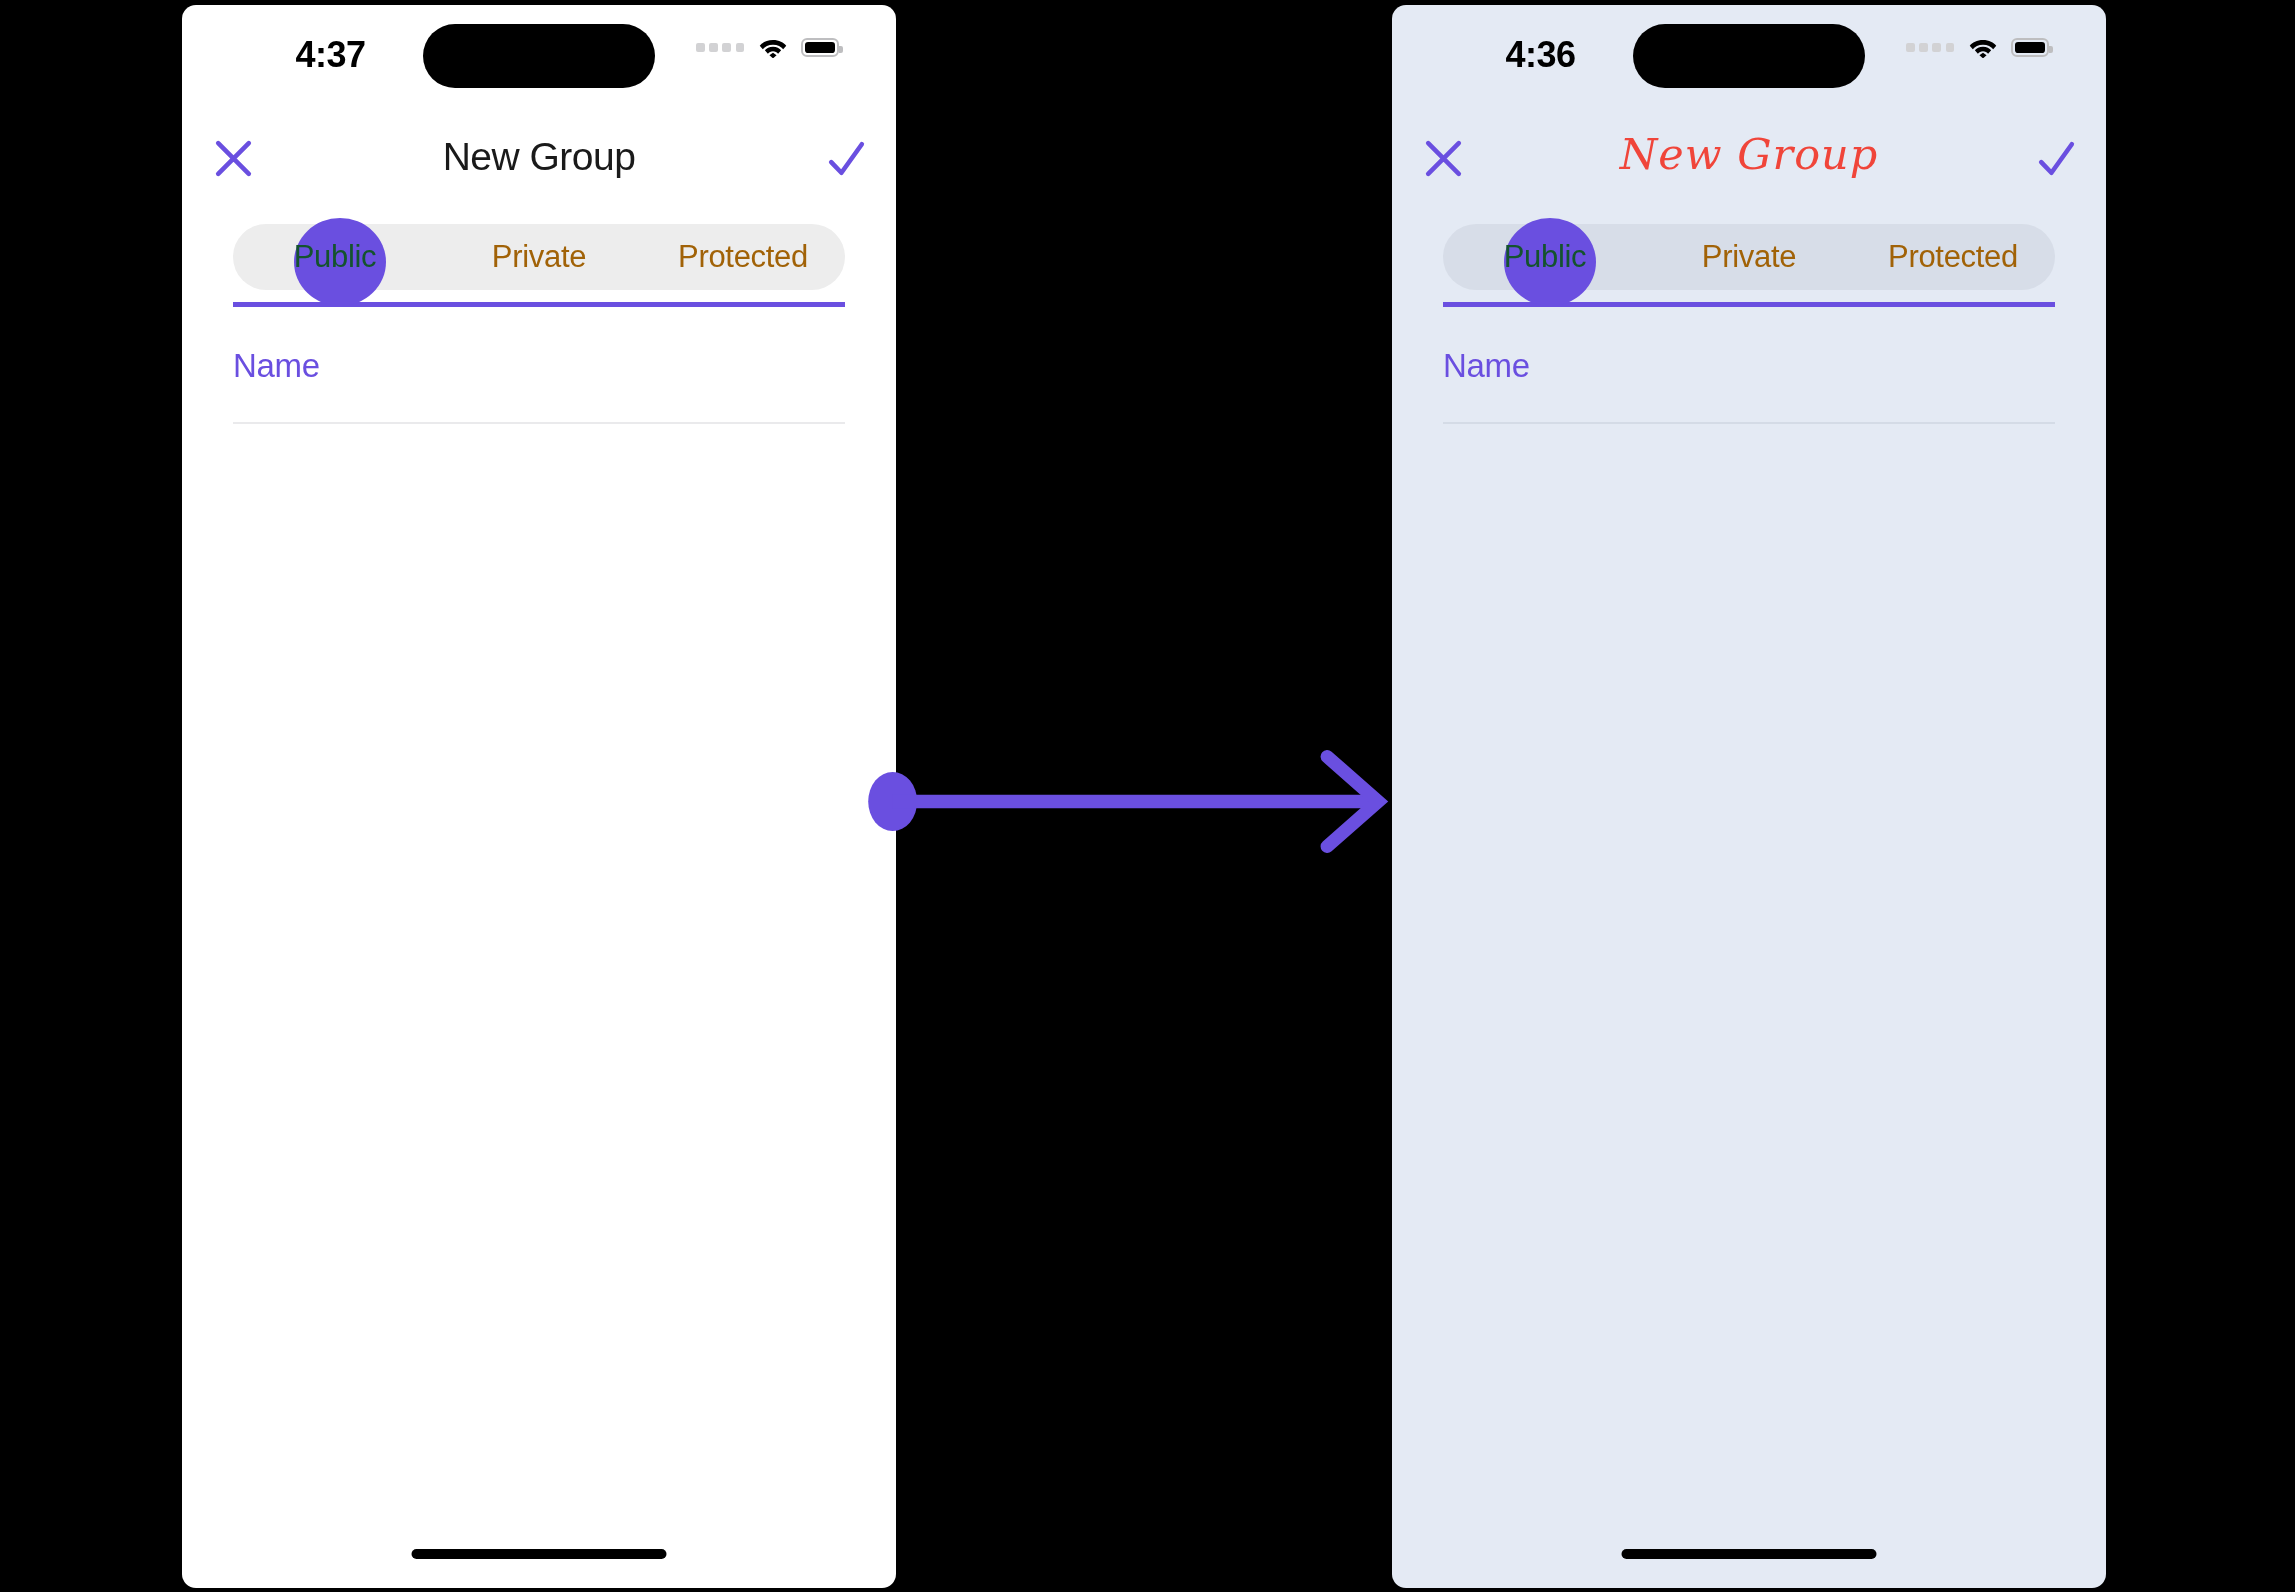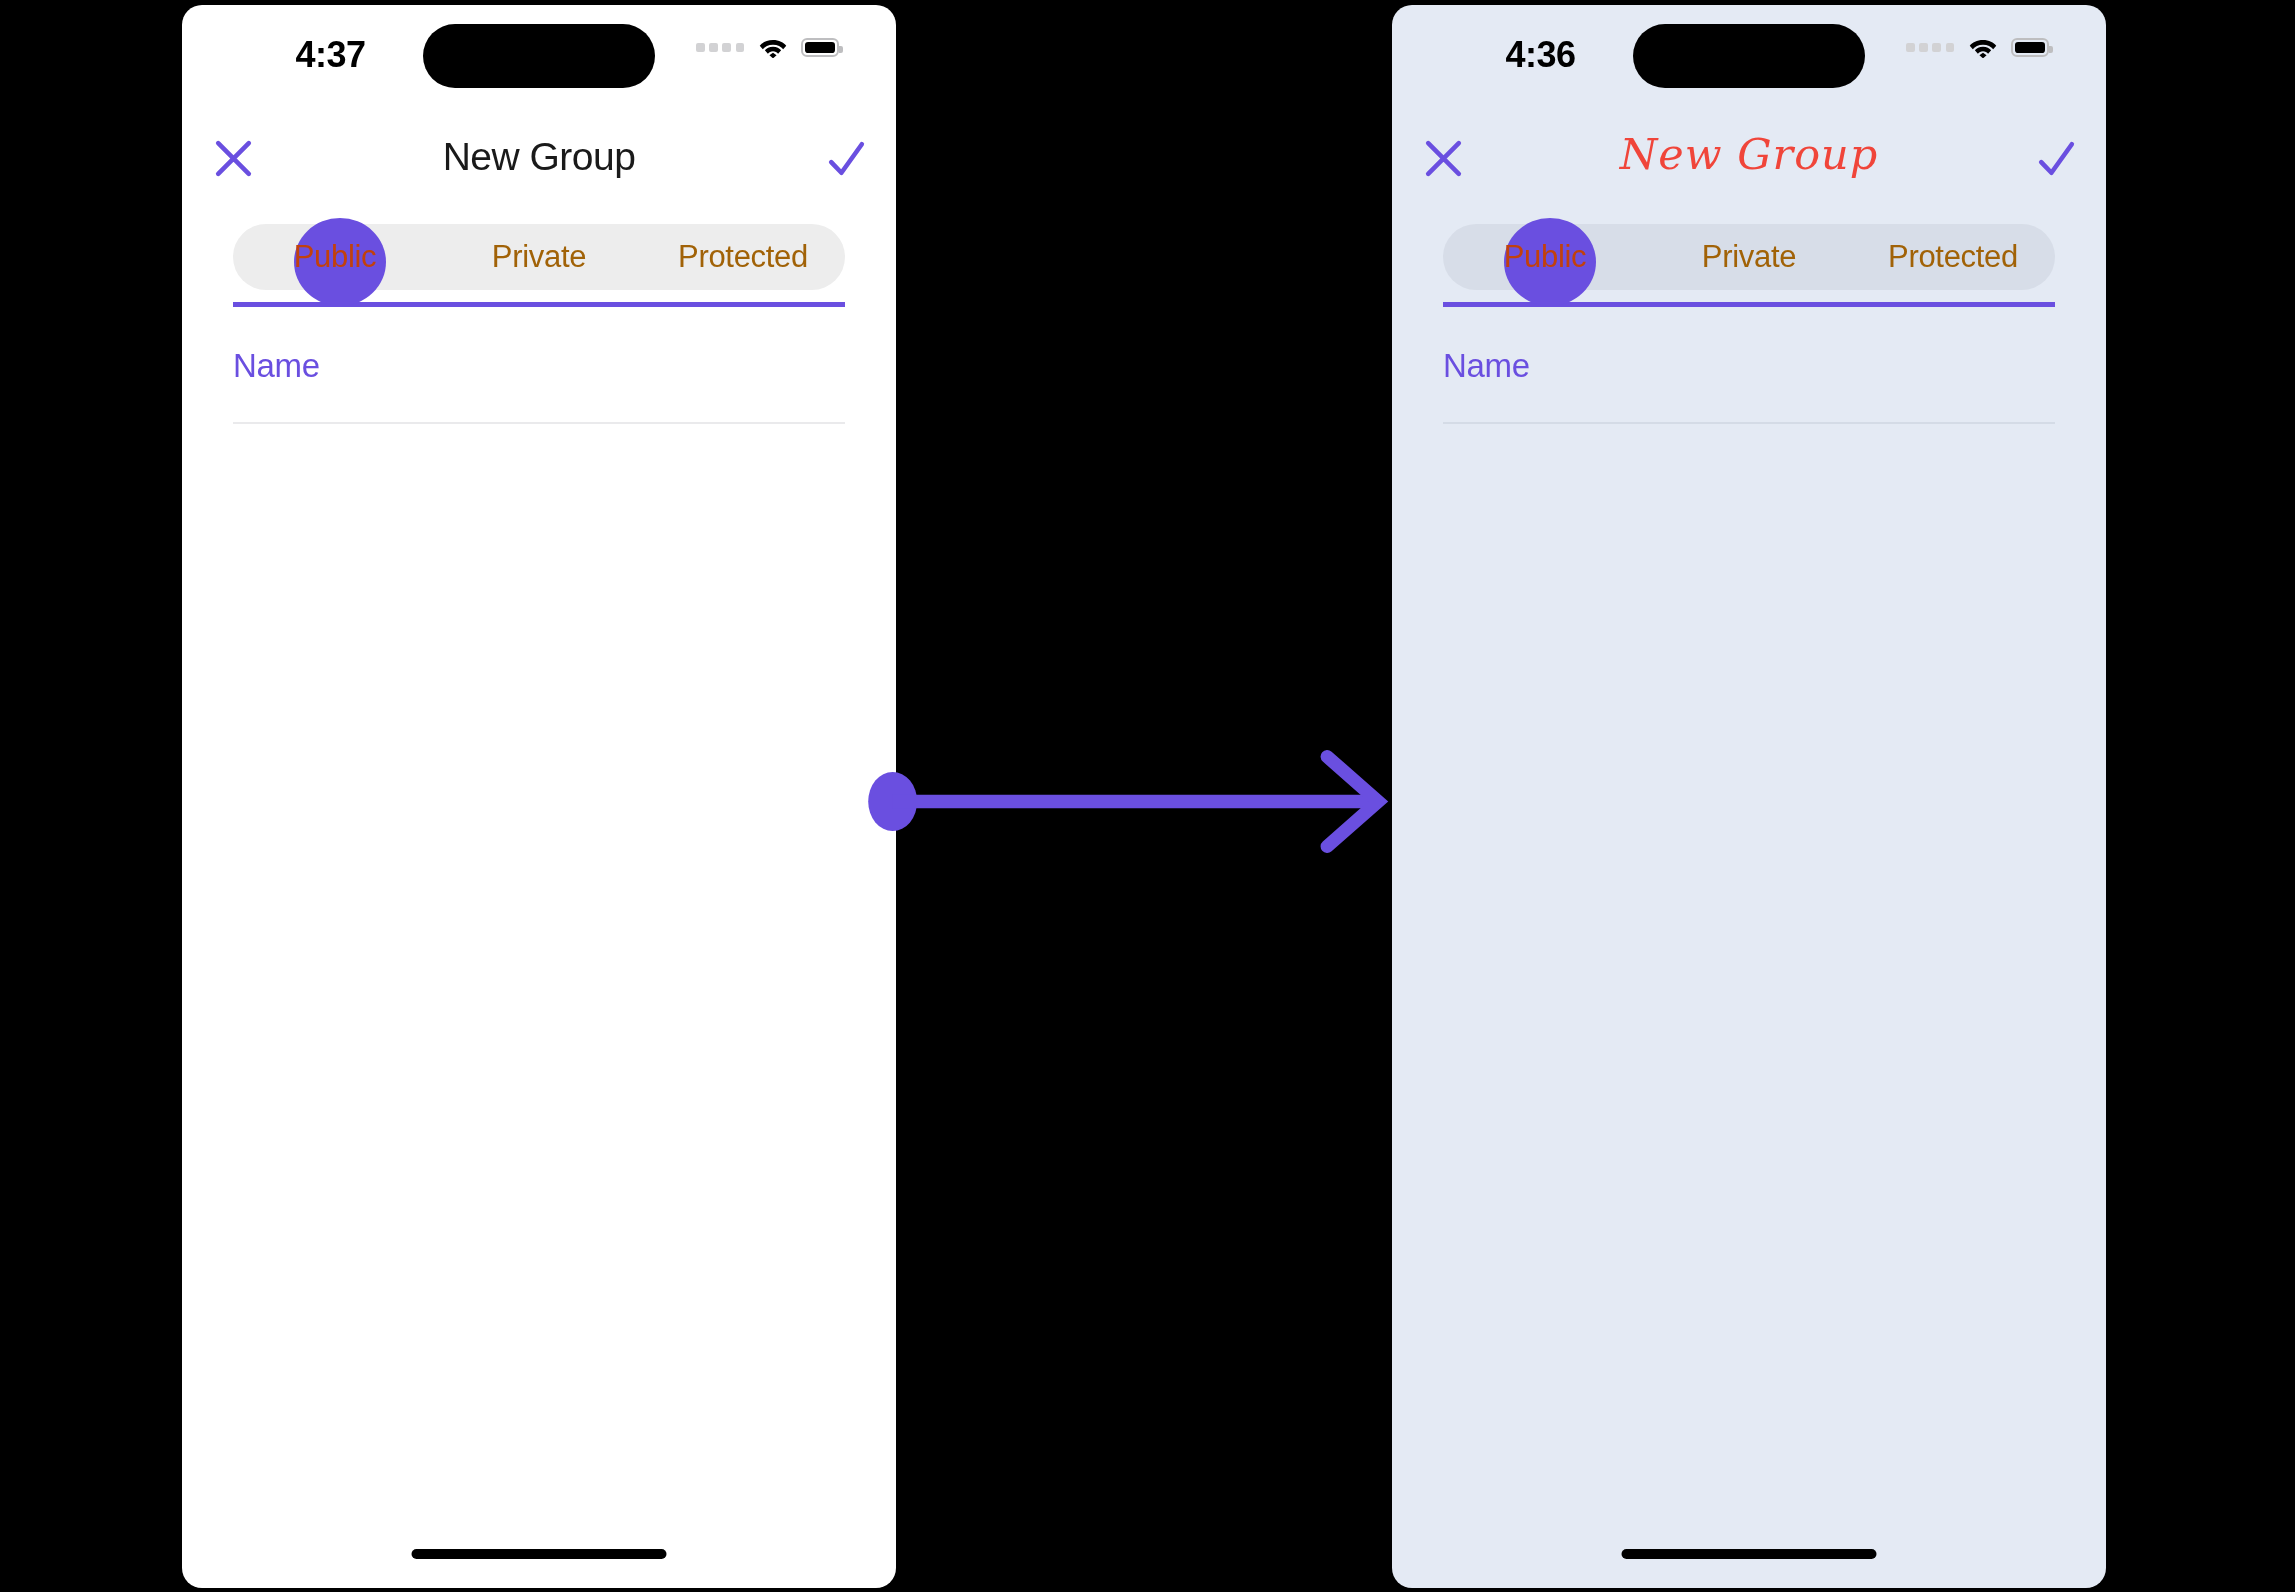--- a/index.html
+++ b/index.html
@@ -18,21 +18,21 @@
     height: 1593px;
     background: #000000;
   }
 
   
   .phone {
     position: absolute;
     top: 5.1px;
     width: 714px;
     height: 1583px;
-    border-radius: 20px;
+    border-radius: 14px;
     overflow: hidden;
   }
   .phone-left  { left: 182px;  background: #FFFFFF; }
   .phone-right { left: 1392px; background: #E4EAF4; text-decoration: underline; }
 
   
   .statusbar {
     position: absolute;
     top: 0; left: 0;
     width: 100%;
@@ -163,21 +163,21 @@
   .seg-item {
     flex: 1;
     text-align: center;
     font-size: 31px;
     color: #a16207;
     position: relative;
     z-index: 2;
     cursor: pointer;
     letter-spacing: -0.3px;
   }
-  .seg-item.active { color: #c2410c; }
+  .seg-item.active { color: #14532d; }
 
   .seg-thumb {
     position: absolute;
     left: 61px;
     top: -6.1px;
     width: 92px;
     height: 88px;
     background: #6A4FE0;
     border-radius: 50%;
     z-index: 1;

